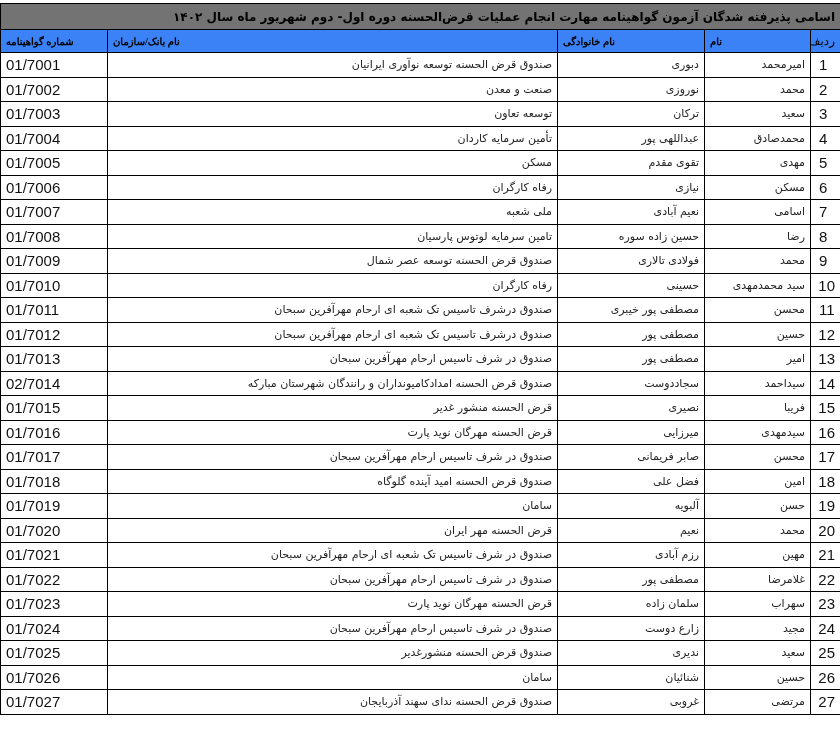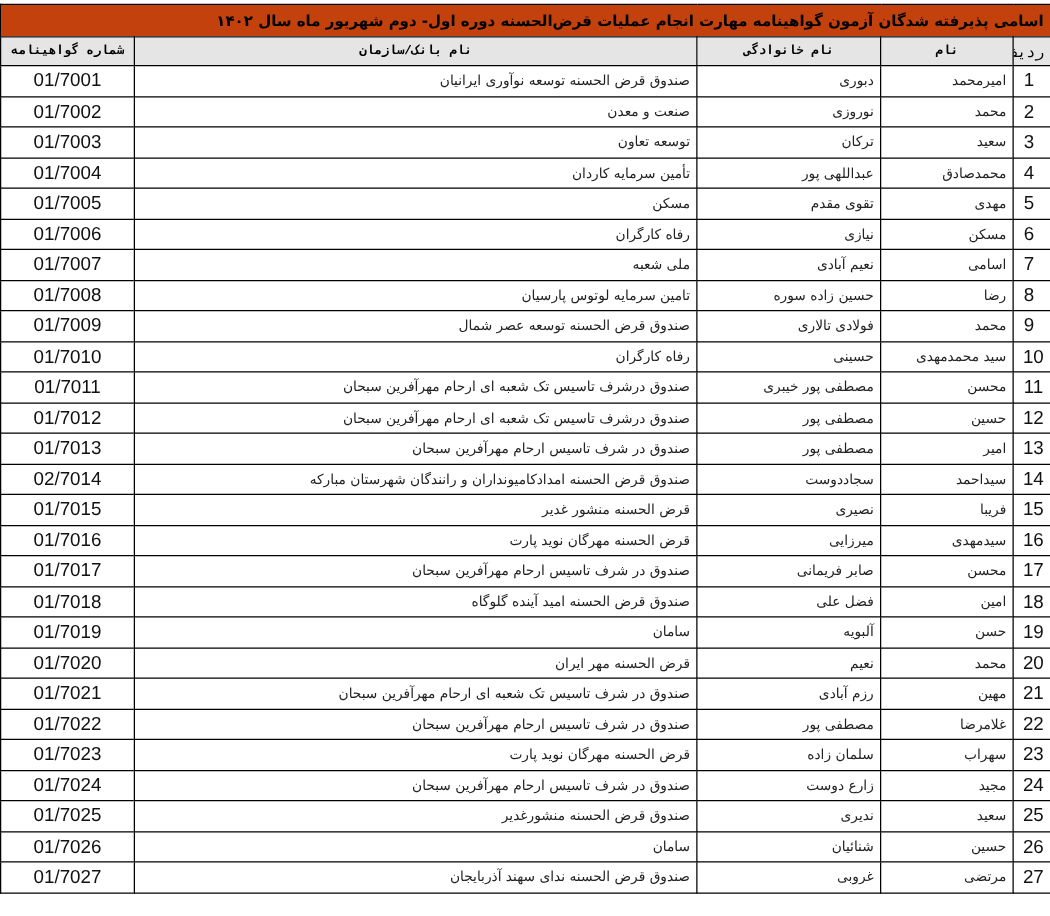--- a/index.html
+++ b/index.html
@@ -10,54 +10,54 @@
     width: 840px;
     table-layout: fixed;
     direction: rtl;
   }
   table.sheet td, table.sheet th {
     border: 1.5px solid #000;
     padding: 0 5px;
     overflow: hidden; white-space: nowrap;
   }
   .title-row td {
-    background: #c2410c;
+    background: #737373;
     height: 25px;
     font-family: "DejaVu Sans", sans-serif;
     font-weight: bold;
     font-size: 12px;
     text-align: right;
     border-top: 3px solid #000;
     padding-right: 6px;
   }
   .head-row th {
-    background: #e5e5e5;
+    background: #3b82f6;
     height: 22px;
-    font-family: Liberation Mono, monospace;
+    font-family: Liberation Serif, serif;
     font-weight: bold;
     font-size: 10px;
-    text-align: center;
+    text-align: left;
     vertical-align: middle;
   }
   .head-row th.col-idx { font-size: 12px; font-weight: normal; }
   .data-row td {
     height: 23.5px;
     font-family: "DejaVu Sans", sans-serif;
     font-size: 11px;
     color: #222;
     text-align: right;
     vertical-align: middle;
   }
   .data-row td.col-idx, .data-row td.col-cert {
     font-family: "Liberation Sans", sans-serif;
     font-size: 15px;
     color: #111;
   }
   .data-row td.col-idx { text-align: left; padding-left: 8px; }
-  .data-row td.col-cert { text-align: center; padding-right: 5px; }
+  .data-row td.col-cert { text-align: left; padding-right: 5px; }
   col.c-idx { width: 30px; }
   col.c-first { width: 106px; }
   col.c-last { width: 147px; }
   col.c-org { width: 450px; }
   col.c-cert { width: 107px; }
 </style>
 </head>
 <body>
 
 <table class="sheet">

